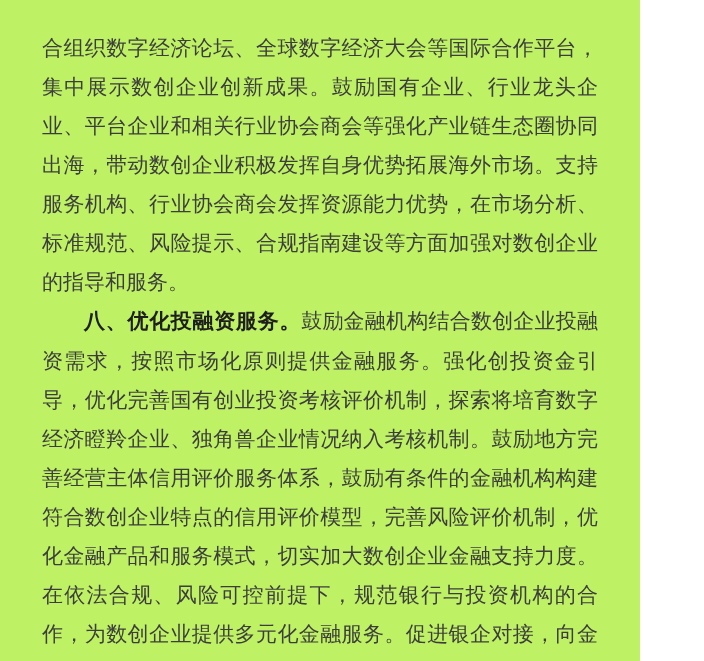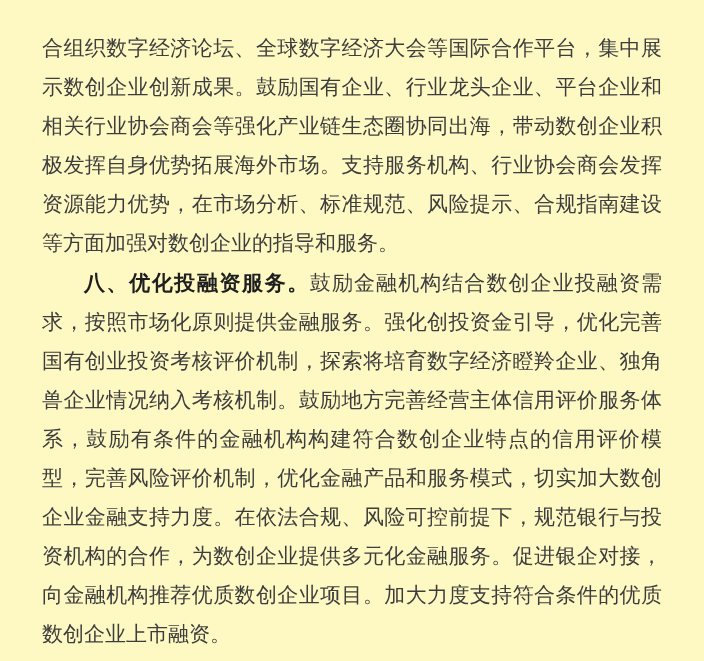--- a/index.html
+++ b/index.html
@@ -7,43 +7,43 @@
     padding: 0;
     background: #ffffff;
   }
   body {
     width: 704px;
     height: 661px;
     overflow: hidden;
   }
   .page {
     box-sizing: border-box;
-    width: 704px;
+    width: 640px;
     height: 661px;
     padding: 29px 42px 0 42px;
-    background: #fef9c3;
+    background: #bef264;
     font-family: "Liberation Serif", "DejaVu Serif", serif;
     font-size: 21px;
     line-height: 39px;
     color: #3d3d3d;
     text-align: justify;
     text-justify: inter-ideograph;
   }
   .para {
     margin: 0;
     word-break: break-all;
     overflow-wrap: break-word;
   }
   .para.indented {
     text-indent: 2em;
   }
   .section-lead {
     font-weight: bold;
     color: #1e1e1e;
-    font-family: Liberation Sans, sans-serif;
+    font-family: Liberation Mono, monospace;
     letter-spacing: 0.5px;
   }
 </style>
 </head>
 <body>
 
 <div class="page">
 
   <p class="para"><span>合组织数字经济论坛、全球数字经济大会等国际合作平台，集中展示数创企业创新成果。鼓励国有企业、行业龙头企业、平台企业和相关行业协会商会等强化产业链生态圈协同出海，带动数创企业积极发挥自身优势拓展海外市场。支持服务机构、行业协会商会发挥资源能力优势，在市场分析、标准规范、风险提示、合规指南建设等方面加强对数创企业的指导和服务。</span></p>
 

